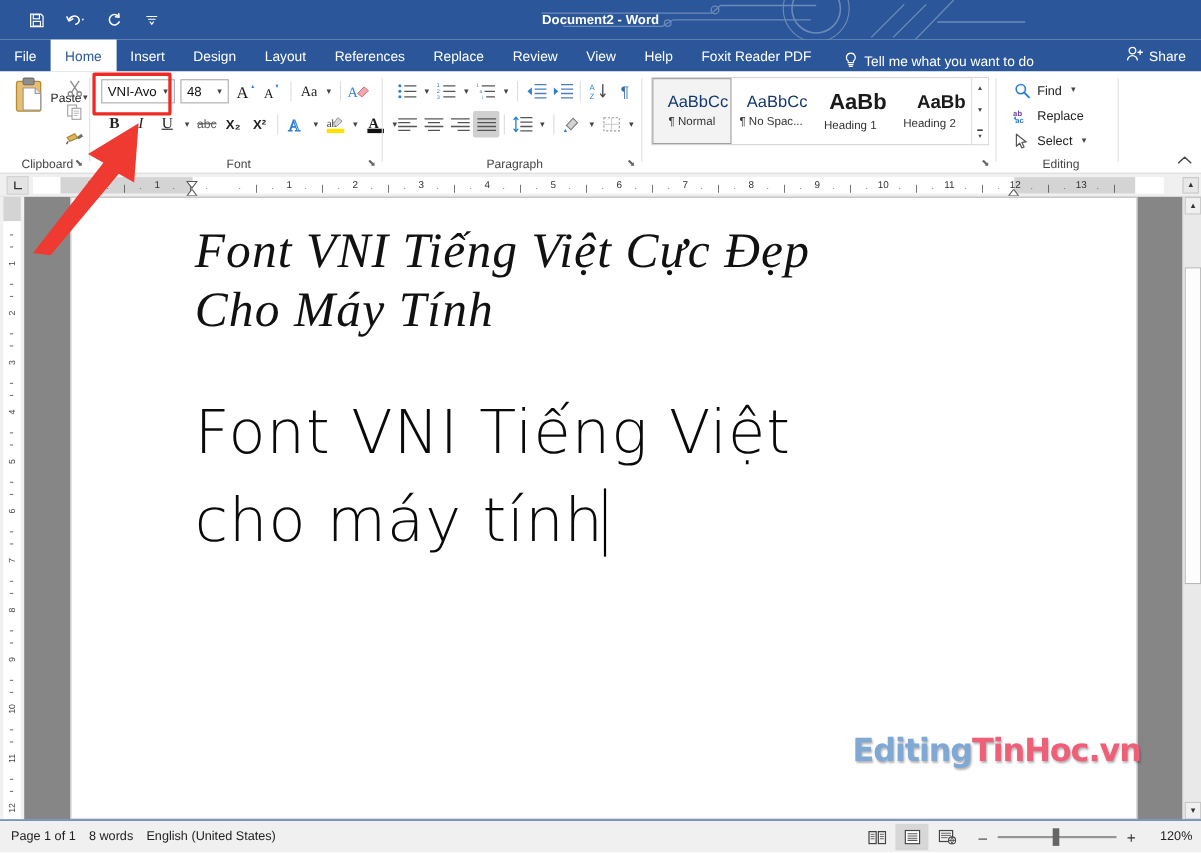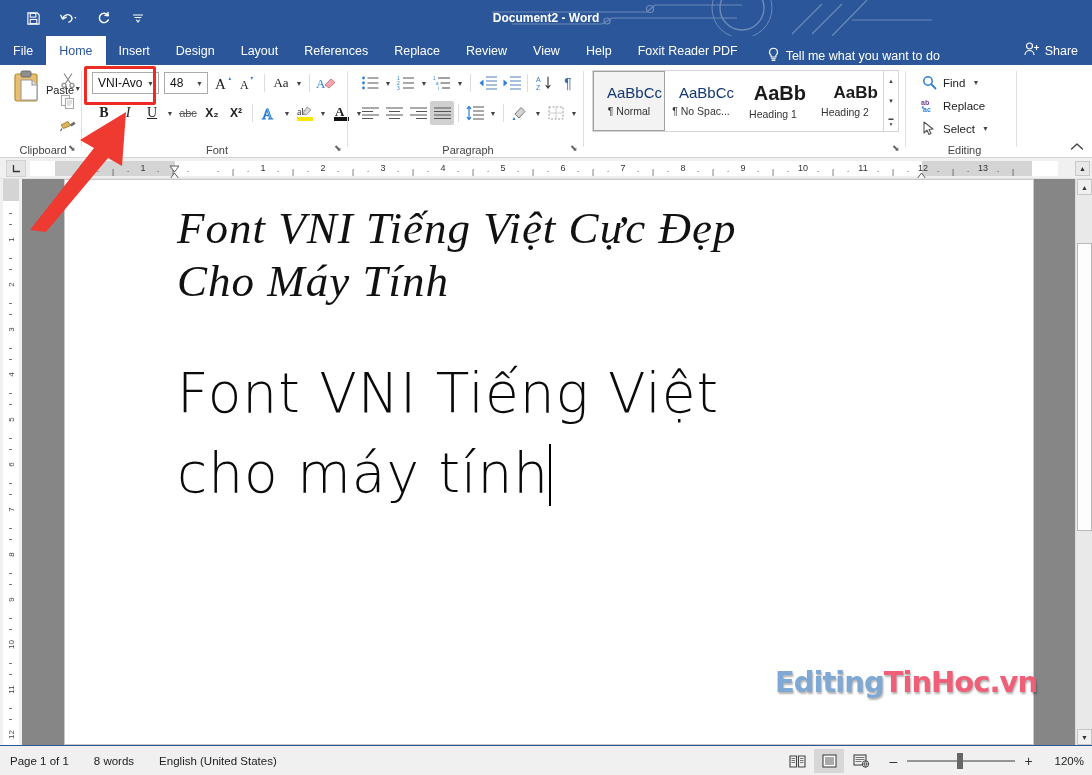--- a/index.html
+++ b/index.html
@@ -295,21 +295,21 @@
     background: #fdfdfd; border: 1px solid #b8b8b8;
   }
 
   
   .statusbar {
     position: absolute; left: 0; bottom: 0; width: 1092px; height: 30px;
     background: #f0f0f0; border-top: 1px solid #2b579a;
     display: flex; align-items: center;
   }
   .sb-item { font-size: 11.5px; color: #222; white-space: nowrap; }
-  .sb-left { display: flex; align-items: center; gap: 25px; padding-left: 10px; }
+  .sb-left { display: flex; align-items: center; gap: 12px; padding-left: 10px; }
   .sb-right { position: absolute; right: 8px; display: flex; align-items: center; gap: 2px; }
   .view-btn {
     width: 30px; height: 24px; display: flex; align-items: center; justify-content: center;
     color: #333;
   }
   .view-btn.on { background: #d7d7d7; }
   .zoom-ctl { display: flex; align-items: center; gap: 8px; margin-left: 10px; }
   .zoom-sign { font-size: 14px; color: #333; width: 11px; text-align: center; }
   .zoom-track { position: relative; width: 108px; height: 2px; background: #959595; }
   .zoom-thumb {

